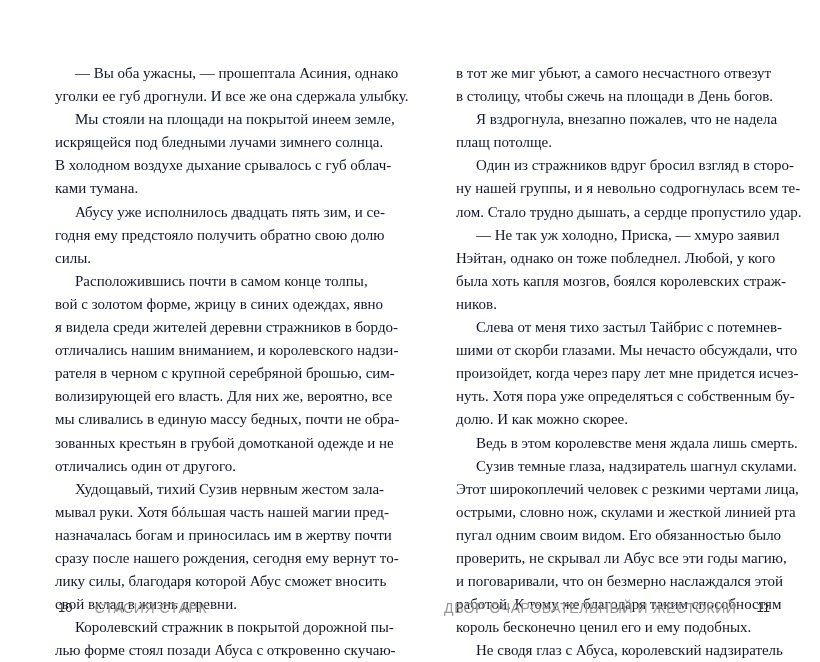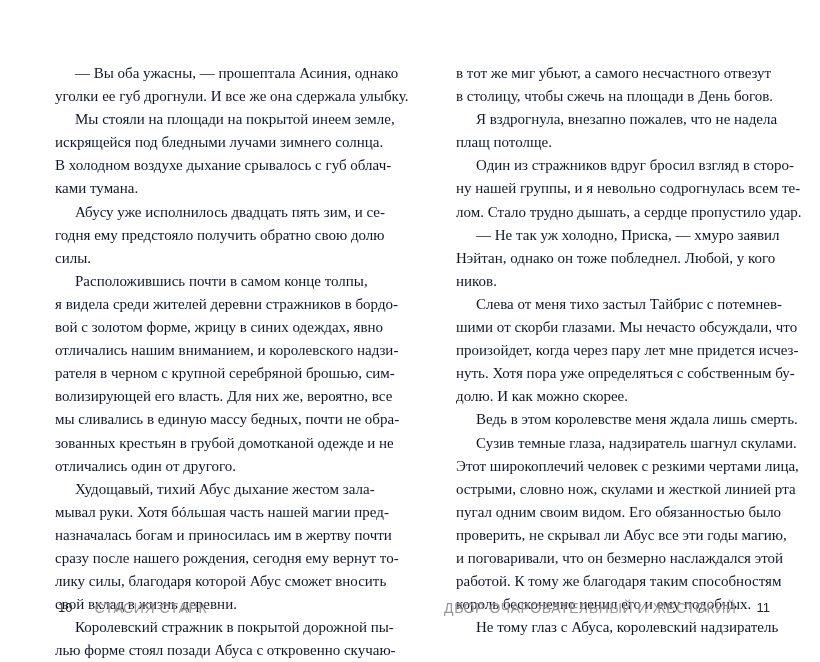--- a/index.html
+++ b/index.html
@@ -49,63 +49,64 @@
       <span class="line indent">— Вы оба ужасны, — прошептала Асиния, однако</span>
       <span class="line last">уголки ее губ дрогнули. И все же она сдержала улыбку.</span>
       <span class="line indent">Мы стояли на площади на покрытой инеем земле,</span>
       <span class="line">искрящейся под бледными лучами зимнего солнца.</span>
       <span class="line">В холодном воздухе дыхание срывалось с губ облач-</span>
       <span class="line last">ками тумана.</span>
       <span class="line indent">Абусу уже исполнилось двадцать пять зим, и се-</span>
       <span class="line">годня ему предстояло получить обратно свою долю</span>
       <span class="line last">силы.</span>
       <span class="line indent">Расположившись почти в самом конце толпы,</span>
+      <span class="line">вой с золотом форме, жрицу в синих одеждах, явно</span>
       <span class="line">я видела среди жителей деревни стражников в бордо-</span>
-      <span class="line">вой с золотом форме, жрицу в синих одеждах, явно</span>
       <span class="line">отличались нашим вниманием, и королевского надзи-</span>
       <span class="line">рателя в черном с крупной серебряной брошью, сим-</span>
       <span class="line">волизирующей его власть. Для них же, вероятно, все</span>
       <span class="line">мы сливались в единую массу бедных, почти не обра-</span>
       <span class="line">зованных крестьян в грубой домотканой одежде и не</span>
       <span class="line last">отличались один от другого.</span>
-      <span class="line indent">Худощавый, тихий Абус дыхание жестом зала-</span>
+      <span class="line indent">Худощавый, тихий Сузив нервным жестом зала-</span>
       <span class="line">мывал руки. Хотя бóльшая часть нашей магии пред-</span>
       <span class="line">назначалась богам и приносилась им в жертву почти</span>
       <span class="line">сразу после нашего рождения, сегодня ему вернут то-</span>
       <span class="line">лику силы, благодаря которой Абус сможет вносить</span>
       <span class="line last">свой вклад в жизнь деревни.</span>
       <span class="line indent">Королевский стражник в покрытой дорожной пы-</span>
       <span class="line">лью форме стоял позади Абуса с откровенно скучаю-</span>
     </div>
   <div class="page page-right text" id="right-body">
       <span class="line">в тот же миг убьют, а самого несчастного отвезут</span>
       <span class="line last">в столицу, чтобы сжечь на площади в День богов.</span>
       <span class="line indent">Я вздрогнула, внезапно пожалев, что не надела</span>
       <span class="line last">плащ потолще.</span>
       <span class="line indent">Один из стражников вдруг бросил взгляд в сторо-</span>
       <span class="line">ну нашей группы, и я невольно содрогнулась всем те-</span>
       <span class="line last">лом. Стало трудно дышать, а сердце пропустило удар.</span>
       <span class="line indent">— Не так уж холодно, Приска, — хмуро заявил</span>
       <span class="line">Нэйтан, однако он тоже побледнел. Любой, у кого</span>
+      <span class="line">была хоть капля мозгов, боялся королевских страж-</span>
       <span class="line last">ников.</span>
       <span class="line indent">Слева от меня тихо застыл Тайбрис с потемнев-</span>
       <span class="line">шими от скорби глазами. Мы нечасто обсуждали, что</span>
       <span class="line">произойдет, когда через пару лет мне придется исчез-</span>
       <span class="line">нуть. Хотя пора уже определяться с собственным бу-</span>
       <span class="line last">долю. И как можно скорее.</span>
       <span class="line indent last">Ведь в этом королевстве меня ждала лишь смерть.</span>
       <span class="line indent">Сузив темные глаза, надзиратель шагнул скулами.</span>
       <span class="line">Этот широкоплечий человек с резкими чертами лица,</span>
       <span class="line">острыми, словно нож, скулами и жесткой линией рта</span>
       <span class="line">пугал одним своим видом. Его обязанностью было</span>
       <span class="line">проверить, не скрывал ли Абус все эти годы магию,</span>
       <span class="line">и поговаривали, что он безмерно наслаждался этой</span>
       <span class="line">работой. К тому же благодаря таким способностям</span>
       <span class="line last">король бесконечно ценил его и ему подобных.</span>
-      <span class="line indent">Не тому глаз с Абуса, королевский надзиратель</span>
+      <span class="line indent">Не сводя глаз с Абуса, королевский надзиратель</span>
     </div>
 
   <div class="footer footer-left">
     <span class="folio">10</span>
     <span class="running-head">Стасия Старк</span>
   </div>
   <div class="footer footer-right">
     <span class="running-head">Двор очаровательный и жестокий</span>
     <span class="folio">11</span>
   </div>

